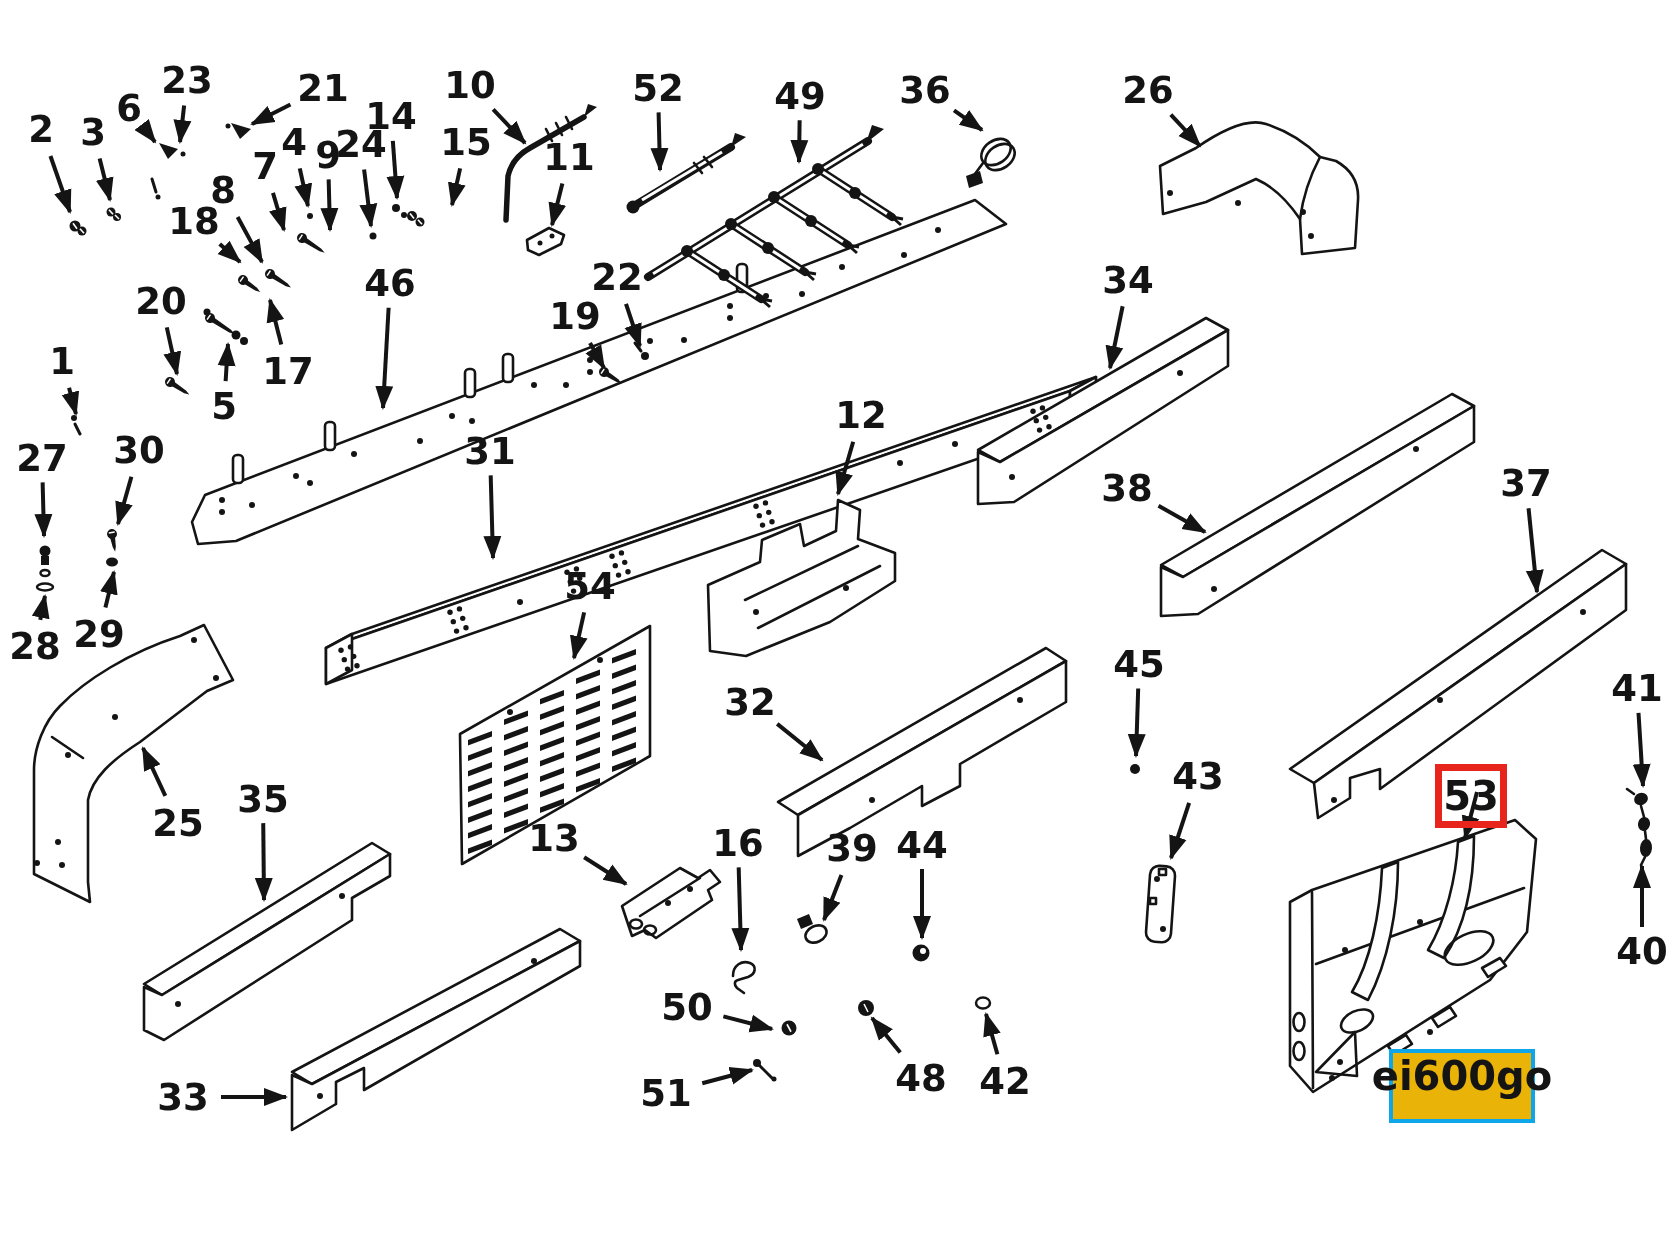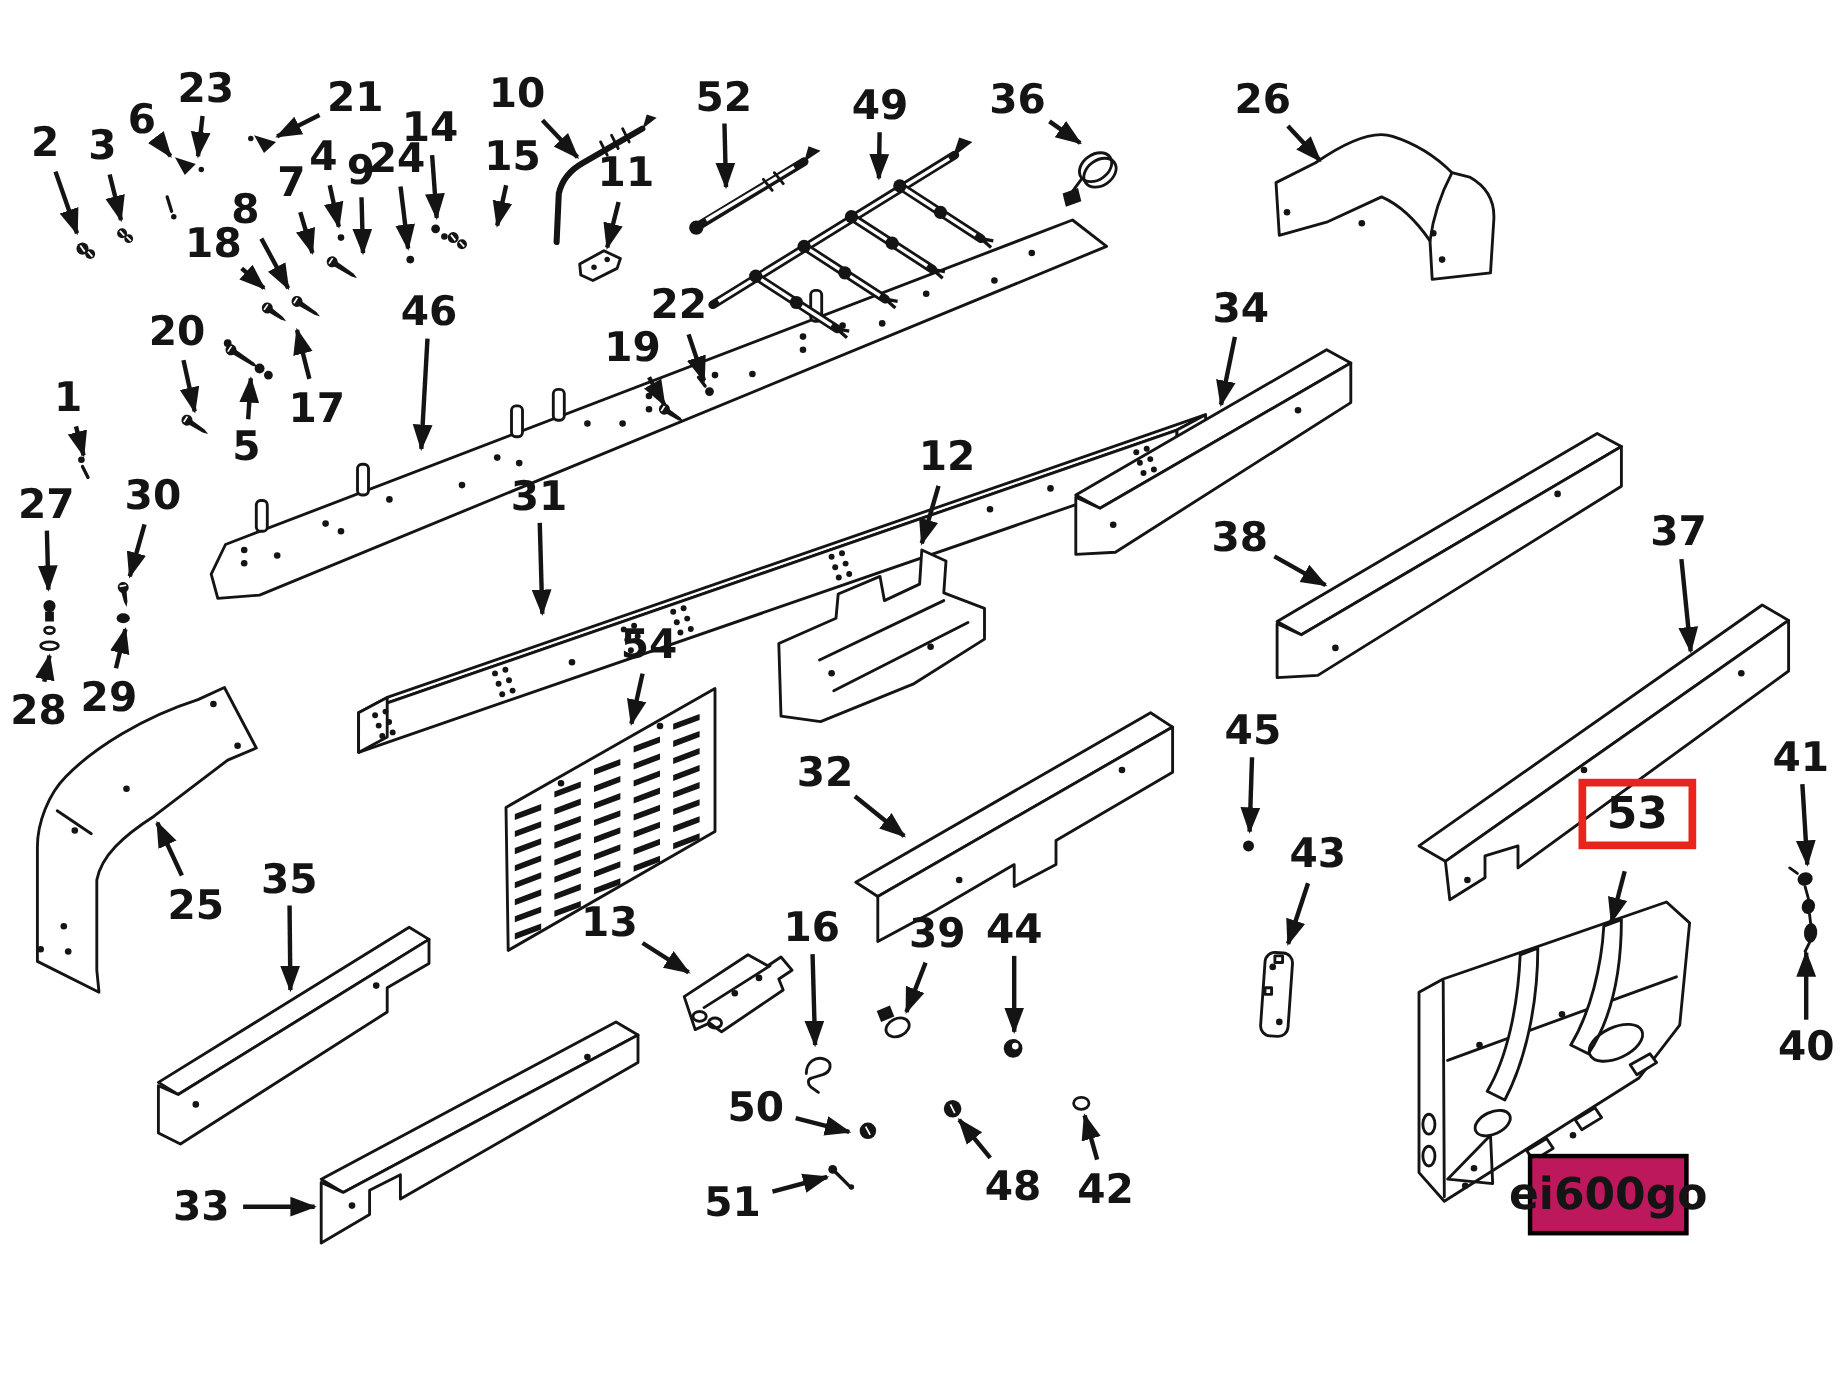--- a/index.html
+++ b/index.html
@@ -5,22 +5,22 @@
   html,body{margin:0;padding:0;background:#ffffff;}
   .stage{position:relative;width:1680px;height:1260px;background:#fff;overflow:hidden;
          font-family:"DejaVu Sans","Liberation Sans",sans-serif;}
   svg{position:absolute;left:0;top:0;}
   .ol{fill:#ffffff;stroke:#141414;stroke-width:2.6;stroke-linejoin:round;}
   .ln{fill:none;stroke:#141414;stroke-width:2.6;stroke-linejoin:round;stroke-linecap:round;}
   .num{font:700 37px "DejaVu Sans","Liberation Sans",sans-serif;fill:#141414;}
   .highlight-box{position:absolute;display:flex;align-items:center;justify-content:center;
     border:7px solid #e8251d;box-sizing:border-box;background:transparent;
     font:700 40px "DejaVu Sans","Liberation Sans",sans-serif;color:#141414;}
-  .part-code-box{position:absolute;display:flex;align-items:center;justify-content:center;
-    border:4px solid #000000;box-sizing:border-box;background:#be185d;
+  .part-code-box{position:absolute;display:flex;justify-content:center;
+    border:4px solid #0ea5e9;box-sizing:border-box;background:#eab308;
     font:700 40px "DejaVu Sans","Liberation Sans",sans-serif;color:#141414;}
 </style>
 </head>
 <body>
 
 <div class="stage">
 
 <svg id="diagram-svg" width="1680" height="1260" viewBox="0 0 1680 1260">
   <defs>
     <marker id="ah" markerUnits="userSpaceOnUse" markerWidth="30" markerHeight="24" refX="22" refY="11" orient="auto">
@@ -630,21 +630,21 @@
           <text x="658" y="88" class="num" text-anchor="middle" dominant-baseline="central">52</text>
         </g>
         <g>
           <line x1="584.1348454829405" y1="612.3931953267678" x2="574" y2="658" stroke="#141414" stroke-width="4" marker-end="url(#ah)"></line>
           <text x="590" y="586" class="num" text-anchor="middle" dominant-baseline="central">54</text>
         </g>
         <line x1="1477" y1="792" x2="1465" y2="838" stroke="#141414" stroke-width="4" marker-end="url(#ah)"></line>
       </g>
 </svg>
 
-<div class="highlight-box" id="hl-box" style="left: 1435px; top: 708px; width: 107px; height: 64px; border-color: rgb(232, 37, 29);">
+<div class="highlight-box" id="hl-box" style="left: 1435px; top: 764px; width: 72px; height: 64px; border-color: rgb(232, 37, 29);">
   <span>53</span>
 </div>
 
 <div class="part-code-box" id="pc-box" style="left: 1389px; top: 1049px; width: 146px; height: 74px;">
   <span>ei600go</span>
 </div>
 
 </div>
 
 </body></html>

